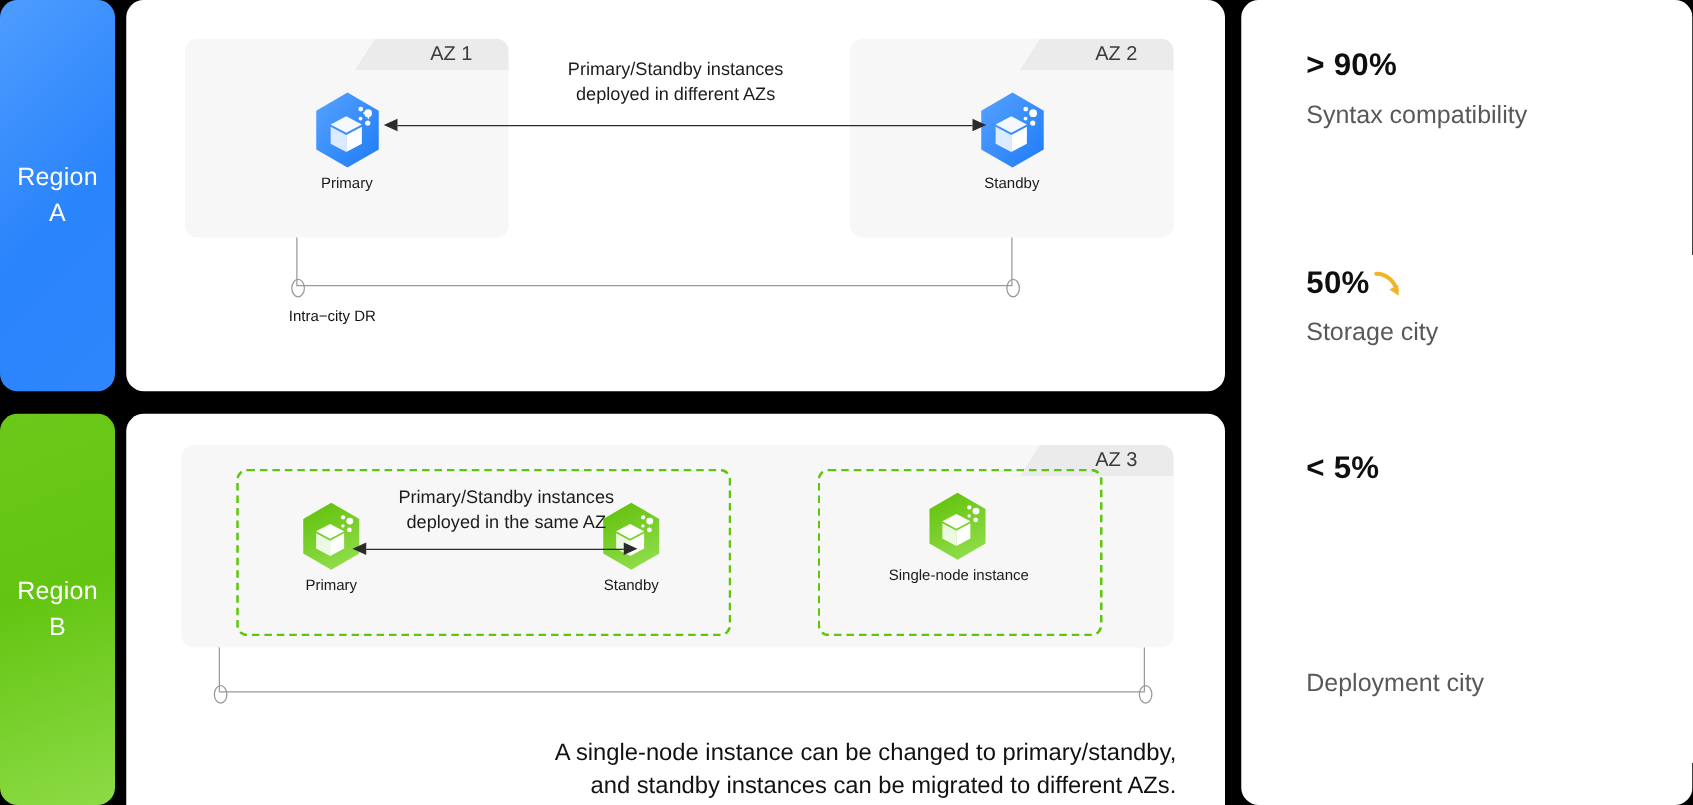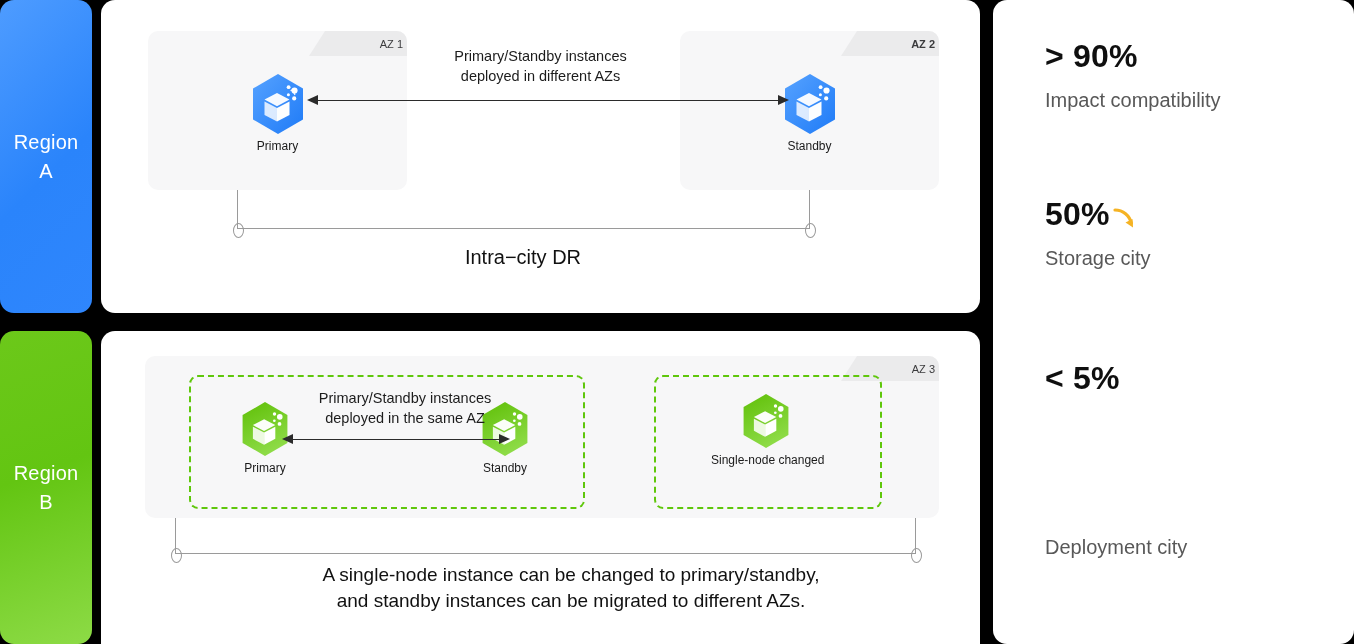--- a/index.html
+++ b/index.html
@@ -37,22 +37,22 @@
 
   
   .az-box{
     position:absolute;background:#f7f7f8;border-radius:10px;
   }
   .az-tab{
     position:absolute;top:0;right:0;height:25px;
     background:#ebebec;
     border-top-right-radius:10px;
     display:flex;align-items:center;justify-content:flex-end;
-    padding:0 4px 0 22px;
-    font-size:11px;color:#3b3b3d;
+    padding:0 29px 0 22px;
+    font-size:16px;color:#3b3b3d;
     clip-path:polygon(16px 0,100% 0,100% 100%,0 100%);
   }
 
   
   .node{position:absolute;text-align:center;}
   .node .hex{position:relative;width:58px;height:62px;margin:0 auto;}
   .node .label{
     margin-top:4px;font-size:12px;color:#1a1a1a;white-space:nowrap;
   }
   .node.sm .hex{width:52px;height:56px;}
@@ -76,35 +76,35 @@
   
   .bracket{position:absolute;}
   .bracket .stem{position:absolute;width:1px;background:#9a9a9a;}
   .bracket .rail{position:absolute;height:1px;background:#9a9a9a;}
   .bracket .knob{
     position:absolute;width:9px;height:13px;
     border:1px solid #9a9a9a;border-radius:50%;
     background:transparent;
   }
   .bracket-caption{
-    position:absolute;font-size:20px;color:#111;text-align:center;
+    position:absolute;font-size:12px;color:#111;
   }
   .bracket-caption.small{
-    font-size:19px;line-height:26px;text-align:center;white-space:pre-line;
+    font-size:19px;line-height:26px;text-align:right;white-space:pre-line;margin-top:28px;
   }
 
   
   .dash-group{
     position:absolute;border:2px dashed #5fc70b;border-radius:9px;
   }
 
   
   .stat{position:absolute;left:52px;}
   .stat .value{
-    font-size:32px;font-weight:bold;color:#0f0f0f;letter-spacing:.2px;
+    font-size:25px;font-weight:bold;color:#0f0f0f;letter-spacing:.2px;
     display:flex;align-items:center;gap:2px;text-align:right;
   }
   .stat .desc{
     margin-top:14px;font-size:20px;color:#585858;white-space:nowrap;
   }
   .down-arrow{display:inline-block;width:26px;height:26px;}
 </style>
 </head>
 <body>
 
@@ -147,21 +147,21 @@
               <rect x="41.4" y="16.4" width="3.2" height="1.1" transform="rotate(-28 43 17)"></rect>
               <rect x="43.4" y="20.0" width="3.0" height="1.1" transform="rotate(66 45 21)"></rect>
             </g>
           </svg>
         </div>
         <div class="label">Primary</div>
       </div>
     </div>
 
     <div class="az-box" style="left:579px;top:31px;width:259px;height:159px;">
-      <div class="az-tab" style="width:72px;font-weight:bold;">AZ 2</div>
+      <div class="az-tab" style="width:72px;">AZ 2</div>
       <div class="node" style="left:73px;top:42px;width:113px;">
         <div class="hex">
           <svg width="58" height="62" viewBox="0 0 58 62">
             <defs>
               <linearGradient id="blueHexB" x1="0" y1="0" x2="1" y2="1">
                 <stop offset="0%" stop-color="#56a2ff"></stop>
                 <stop offset="100%" stop-color="#1f7bf7"></stop>
               </linearGradient>
             </defs>
             <path d="M29 1 L54 15.5 L54 46.5 L29 61 L4 46.5 L4 15.5 Z" fill="url(#blueHexB)"></path>
@@ -281,45 +281,45 @@
               <path d="M40.5 28.4 L40.5 42 L28 48.6 L28 35 Z" opacity="1"></path>
             </g>
             <g fill="#ffffff">
               <circle cx="45.5" cy="17.5" r="3.1"></circle>
               <circle cx="39.6" cy="14.2" r="1.9"></circle>
               <circle cx="45.2" cy="25.4" r="2.1"></circle>
               <circle cx="39.4" cy="21.8" r="1.5"></circle>
             </g>
           </svg>
         </div>
-        <div class="label">Single-node changed</div>
+        <div class="label">Single-node instance</div>
       </div>
     </div>
 
     <div class="bracket" style="left:68px;top:187px;width:754px;height:42px;">
       <div class="stem" style="left:6px;top:0;height:35px;"></div>
       <div class="stem" style="left:746px;top:0;height:35px;"></div>
       <div class="rail" style="left:6px;top:35px;width:741px;"></div>
       <div class="knob" style="left:2px;top:30px;"></div>
       <div class="knob" style="left:742px;top:30px;"></div>
     </div>
     <div class="bracket-caption small" style="left:100px;top:231px;width:740px;">A single-node instance can be changed to primary/standby,
 and standby instances can be migrated to different AZs.</div>
   </div>
 
   <div class="panel panel-stats">
 
     <div class="stat" style="top:38px;">
       <div class="value">
         <span>&gt; 90%</span>
       </div>
-      <div class="desc">Impact compatibility</div>
-    </div>
-
-    <div class="stat" style="top:196px;">
+      <div class="desc">Syntax compatibility</div>
+    </div>
+
+    <div class="stat" style="top:212px;">
       <div class="value">
         <span>50%</span>
         <span class="down-arrow">
           <svg width="26" height="26" viewBox="0 0 26 26">
             <path d="M3 5 C11 5 17.5 10.5 19.5 18.5" stroke="#f5b324" stroke-width="3.2" fill="none" stroke-linecap="round"></path>
             <path d="M13.5 17.5 L21 22.5 L20.5 14 Z" fill="#f5b324"></path>
           </svg>
         </span>
       </div>
       <div class="desc">Storage city</div>

